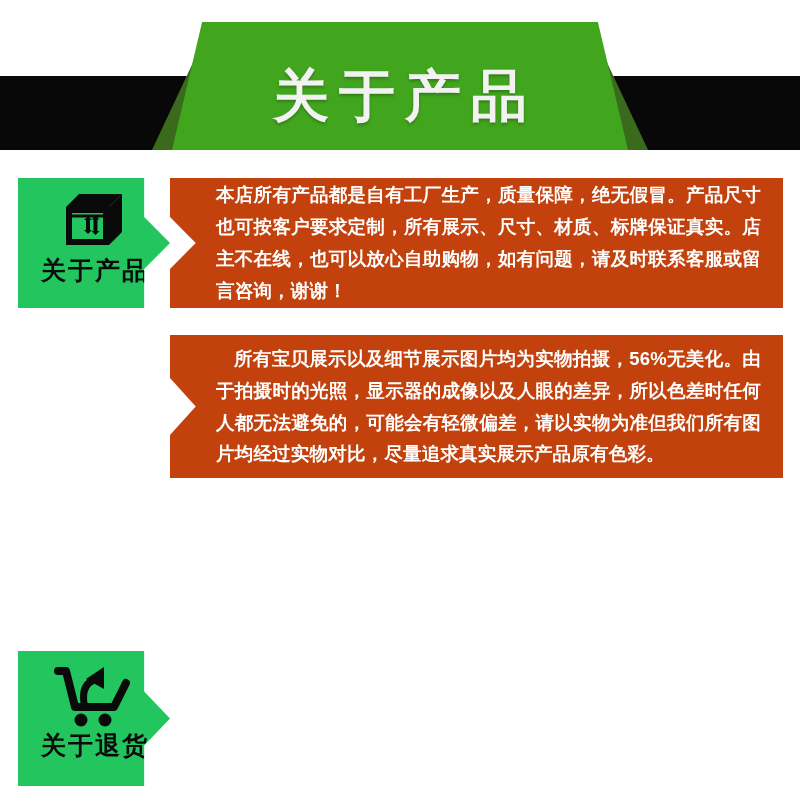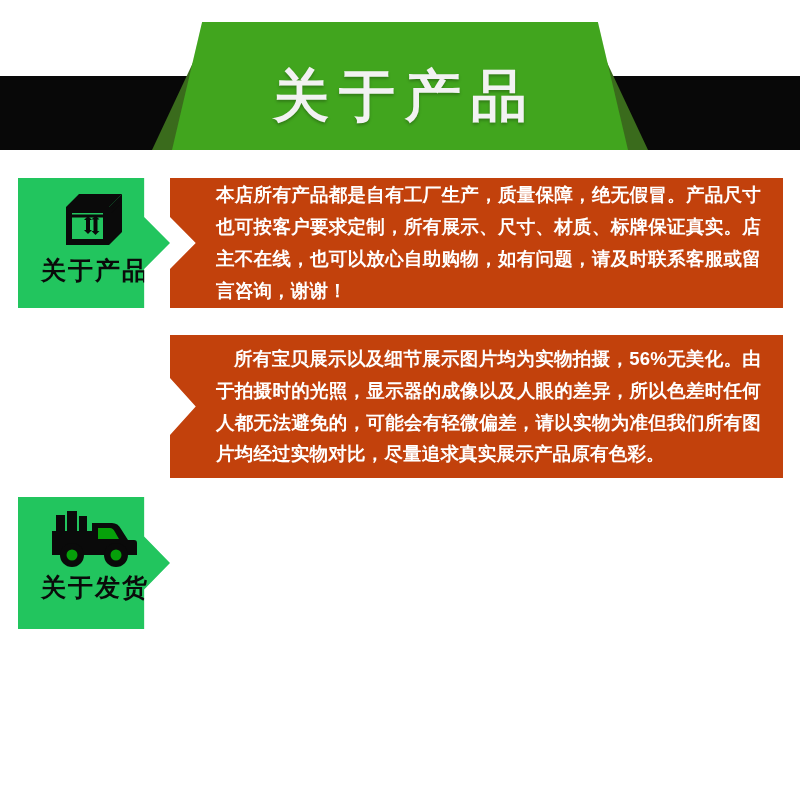--- a/index.html
+++ b/index.html
@@ -148,42 +148,37 @@
     </div>
   </div>
 
   <div class="row row-2">
     <div class="panel">
       <div class="panel-text">所有宝贝展示以及细节展示图片均为实物拍摄，56%无美化。由于拍摄时的光照，显示器的成像以及人眼的差异，所以色差时任何人都无法避免的，可能会有轻微偏差，请以实物为准但我们所有图片均经过实物对比，尽量追求真实展示产品原有色彩。</div>
     </div>
   </div>
 
   <div class="row row-3">
-    <div class="tile">
-      <div class="tile-icon">
-        <svg width="96" height="62" viewBox="0 0 96 62">
-          <g fill="#0a0a0a">
-
-            <rect x="10" y="6" width="9" height="16"></rect>
-            <rect x="21" y="2" width="10" height="20"></rect>
-            <rect x="33" y="7" width="8" height="15"></rect>
-
-            <path d="M6 22 L46 22 L46 14 L66 14 Q72 14 75 20 L82 31 L88 31 Q91 31 91 34 L91 46 L6 46 Z"></path>
-
-            <path d="M52 19 L64 19 Q67 19 69 23 L73 30 L52 30 Z" fill="#06a00a"></path>
-
-            <path d="M6 30 L6 46 L20 46 L20 30 Z"></path>
-          </g>
-
-          <circle cx="26" cy="46" r="12" fill="#0a0a0a"></circle>
-          <circle cx="26" cy="46" r="5.5" fill="#06a00a"></circle>
-          <circle cx="70" cy="46" r="12" fill="#0a0a0a"></circle>
-          <circle cx="70" cy="46" r="5.5" fill="#06a00a"></circle>
-        </svg>
-      </div>
-      <div class="tile-label">关于发货</div>
-    </div>
   </div>
 
   <div class="row row-4">
+    <div class="tile">
+      <div class="tile-icon">
+        <svg width="92" height="66" viewBox="0 0 92 66">
+          <g fill="none" stroke="#0a0a0a" stroke-width="8" stroke-linecap="round" stroke-linejoin="round">
+
+            <path d="M10 8 L18 8 L27 44 L66 44 L78 20"></path>
+          </g>
+
+          <circle cx="33" cy="57" r="6.5" fill="#0a0a0a"></circle>
+          <circle cx="57" cy="57" r="6.5" fill="#0a0a0a"></circle>
+
+          <g fill="none" stroke="#0a0a0a" stroke-width="7" stroke-linecap="round">
+            <path d="M36 40 Q33 20 49 16"></path>
+          </g>
+          <path d="M56 4 L56 26 L38 16 Z" fill="#0a0a0a"></path>
+        </svg>
+      </div>
+      <div class="tile-label">关于退货</div>
+    </div>
   </div>
 
 </div>
 
 </body></html>

